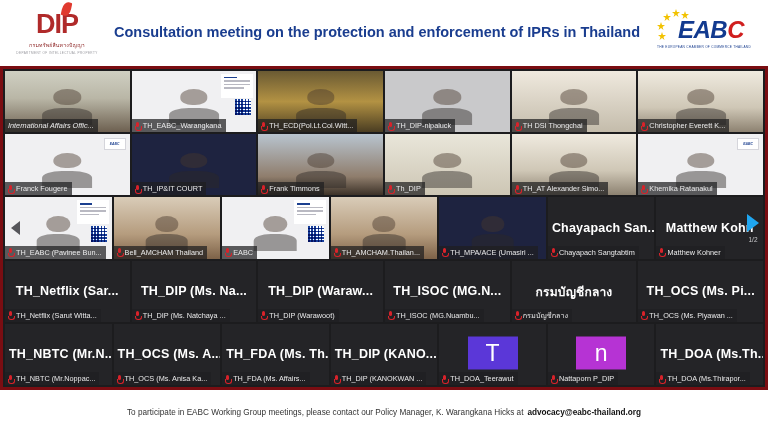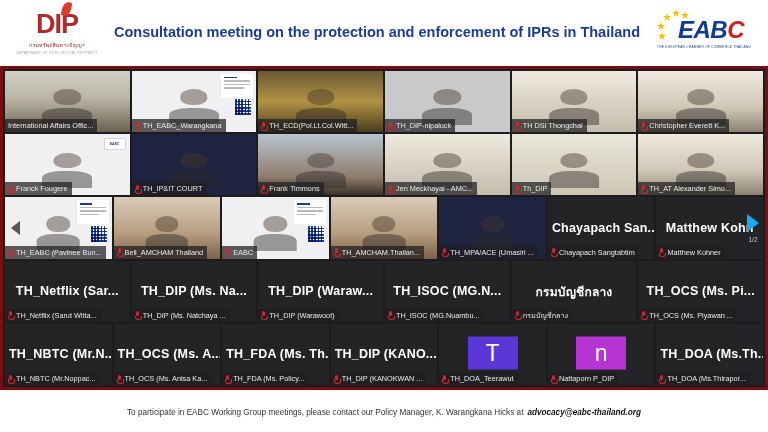--- a/index.html
+++ b/index.html
@@ -46,21 +46,21 @@
     background:#1c1c1e;
     border-top:3px solid #7a0d12; border-bottom:3px solid #7a0d12;
     border-left:3px solid #7a0d12; border-right:3px solid #7a0d12;
     padding:2px; display:flex; flex-direction:column; gap:2px;
   }
   .grid-row { display:flex; gap:2px; flex:1; }
   .tile {
     position:relative; flex:1; background:#232326; overflow:hidden;
     display:flex; align-items:flex-end; justify-content:center;
   }
-  .tile.active { outline:2px solid #9ad532; outline-offset:-2px; }
+  .tile.active { outline:2px solid #9ad532; outline-offset:-2px;font-style:italic; }
   .tile .vid { position:absolute; inset:0; }
 
   
   .namestrip {
     position:absolute; left:0; bottom:0; height:13px;
     max-width:100%;
     display:flex; align-items:center; gap:3px;
     padding:0 4px 0 3px;
     background:rgba(30,30,32,0.72);
     color:#e9e9ea; font-size:7.3px; white-space:nowrap; overflow:hidden;
@@ -104,21 +104,21 @@
   .arrow-r { width:0;height:0; border-top:9px solid transparent; border-bottom:9px solid transparent;
     border-left:12px solid #1fa6f0; }
   .pager { color:#c9c9cc; font-size:6.5px; margin-top:4px; }
 
   
   .footer {
     position:absolute; left:0; top:392px; width:768px; height:40px;
     display:flex; align-items:center; justify-content:center;
     font-size:8.2px; color:#333; background:#fff;
   }
-  .footer b { font-weight:bold; color:#111;font-style:italic; }
+  .footer b { font-weight:bold; color:#111; }
   .footer .sp { display:inline-block; width:4px; }
 
   
   .bg-room{background:linear-gradient(180deg,#cfcfc2 0%,#b9b6a6 45%,#6d6050 100%);}
   .bg-white{background:#f0f0f2;}
   .bg-grey{background:#c9c9cb;}
   .bg-dark{background:#1e2340;}
   .bg-sky{background:linear-gradient(180deg,#b8c4cf 0%,#8f7d6c 70%,#3c3228 100%);}
   .bg-office{background:linear-gradient(180deg,#efeadf 0%,#cfc7b6 60%,#8d8271 100%);}
   .bg-cream{background:linear-gradient(180deg,#e9e6da 0%,#cdc6b4 100%);}
@@ -270,47 +270,50 @@
           <div class="vid bg-sky">
             <div class="head" style="width:22%;height:26%;top:30%;background:rgba(70,55,45,0.45)"></div>
             <div class="body" style="width:40%;height:28%;bottom:12%;background:rgba(45,40,38,0.45)"></div>
           </div>
           <div class="namestrip">
             <span class="mic"></span>
             <span>Frank Timmons</span>
           </div>
         </div>
         <div class="tile">
-          <div class="vid bg-blur">
-            <div class="head" style="width:22%;height:26%;top:30%;background:rgba(70,55,45,0.45)"></div>
-            <div class="body" style="width:40%;height:28%;bottom:12%;background:rgba(45,40,38,0.45)"></div>
-          </div>
-          <div class="namestrip">
-            <span class="mic"></span>
-            <span>Jen Meckhayai - AMC...</span>
-          </div>
-        </div>
-        <div class="tile">
           <div class="vid bg-cream">
             <div class="head" style="width:22%;height:26%;top:30%;background:rgba(70,55,45,0.45)"></div>
             <div class="body" style="width:40%;height:28%;bottom:12%;background:rgba(45,40,38,0.45)"></div>
           </div>
           <div class="namestrip">
             <span class="mic"></span>
             <span>Th_DIP</span>
           </div>
         </div>
         <div class="tile">
           <div class="vid bg-office">
             <div class="head" style="width:22%;height:26%;top:30%;background:rgba(70,55,45,0.45)"></div>
             <div class="body" style="width:40%;height:28%;bottom:12%;background:rgba(45,40,38,0.45)"></div>
           </div>
           <div class="namestrip">
             <span class="mic"></span>
             <span>TH_AT Alexander Simo...</span>
+          </div>
+        </div>
+        <div class="tile">
+          <div class="vid bg-white">
+            <div class="head" style="width:22%;height:26%;top:30%;background:rgba(70,55,45,0.45)"></div>
+            <div class="body" style="width:40%;height:28%;bottom:12%;background:rgba(45,40,38,0.45)"></div>
+          </div>
+          <div class="vbadge">
+            <span>EABC</span>
+          </div>
+          <div class="namestrip">
+            <span class="mic"></span>
+            <span>Khemika Ratanakul</span>
           </div>
         </div>
       </div>
       <div class="grid-row">
         <div class="tile">
           <div class="vid bg-white">
             <div class="head" style="width:22%;height:26%;top:30%;background:rgba(70,55,45,0.45)"></div>
             <div class="body" style="width:40%;height:28%;bottom:12%;background:rgba(45,40,38,0.45)"></div>
           </div>
           <div class="card">
@@ -465,21 +468,21 @@
             <span class="mic"></span>
             <span>TH_OCS (Ms. Anisa Ka...</span>
           </div>
         </div>
         <div class="tile textonly">
           <div class="to-wrap">
             <div class="to-name">TH_FDA (Ms. Th...</div>
           </div>
           <div class="namestrip plain">
             <span class="mic"></span>
-            <span>TH_FDA (Ms. Policy...</span>
+            <span>TH_FDA (Ms. Affairs...</span>
           </div>
         </div>
         <div class="tile textonly">
           <div class="to-wrap">
             <div class="to-name">TH_DIP  (KANO...</div>
           </div>
           <div class="namestrip plain">
             <span class="mic"></span>
             <span>TH_DIP (KANOKWAN ...</span>
           </div>

